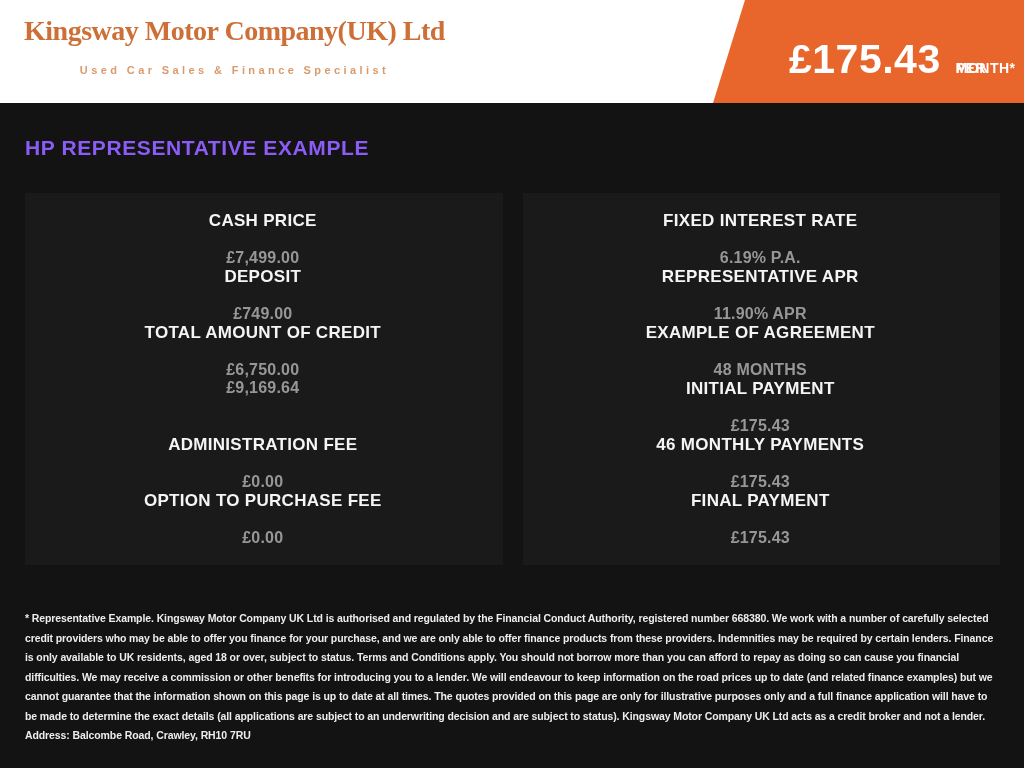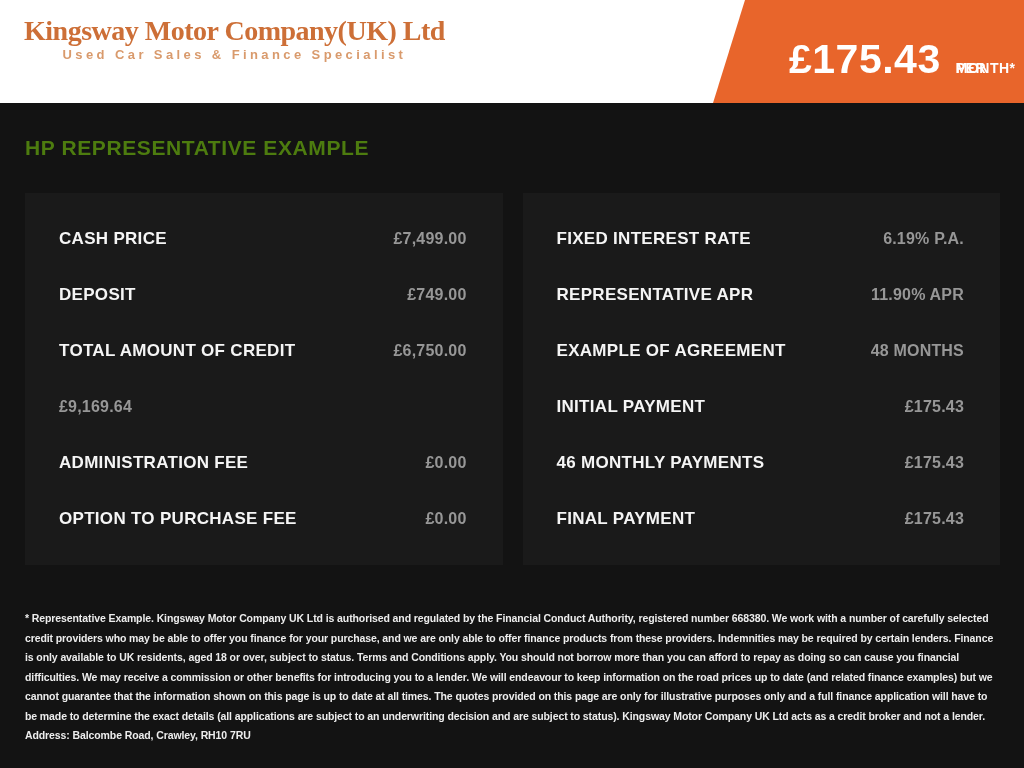--- a/index.html
+++ b/index.html
@@ -24,22 +24,22 @@
   .logo-title {
     font-family: "Liberation Serif", serif;
     font-weight: bold;
     font-size: 28px;
     line-height: 30px;
     color: #cd6f37;
     letter-spacing: -0.5px;
     white-space: nowrap;
   }
   .logo-subtitle {
-    margin-top: 1px;
-    font-size: 13px;
+    margin-top: 18px;
+    font-size: 11px;
     font-weight: bold;
     letter-spacing: 3.4px;
     color: #d99a6c;
     white-space: nowrap;
   }
   .ribbon {
     position: absolute; top: 0; right: 0;
     width: 311px; height: 103px;
     background: #e8652b;
     -webkit-clip-path: polygon(32px 0, 100% 0, 100% 100%, 0 100%);
@@ -68,21 +68,21 @@
     font-size: 14px;
     letter-spacing: 0.5px;
     margin-left: 15px;
     line-height: 0;
   }
 
   
   .main { width: 1024px; height: 665px; background: #131313; }
   .page-title {
     padding: 32px 1px 0 25px;
-    color: #4d7c0f;
+    color: #8b5cf6;
     font-size: 21px;
     font-weight: bold;
     letter-spacing: 0.6px;
     line-height: 26px;
   }
 
   .cards {
     display: flex;
     margin: 32px 24px 0 25px;
     gap: 20px;
@@ -91,20 +91,21 @@
     flex: 1 1 0;
     background: #1a1a1a;
     padding: 18px 36px 18px 34px;
     box-sizing: border-box;
   }
   .finance-row {
     height: 56px;
     display: flex;
     align-items: center;
     justify-content: space-between;
+    flex-direction: column;
   }
   .finance-label {
     color: #f5f5f5;
     font-size: 17px;
     font-weight: bold;
     letter-spacing: 0.3px;
     white-space: nowrap;
   }
   .finance-value {
     color: #979797;

